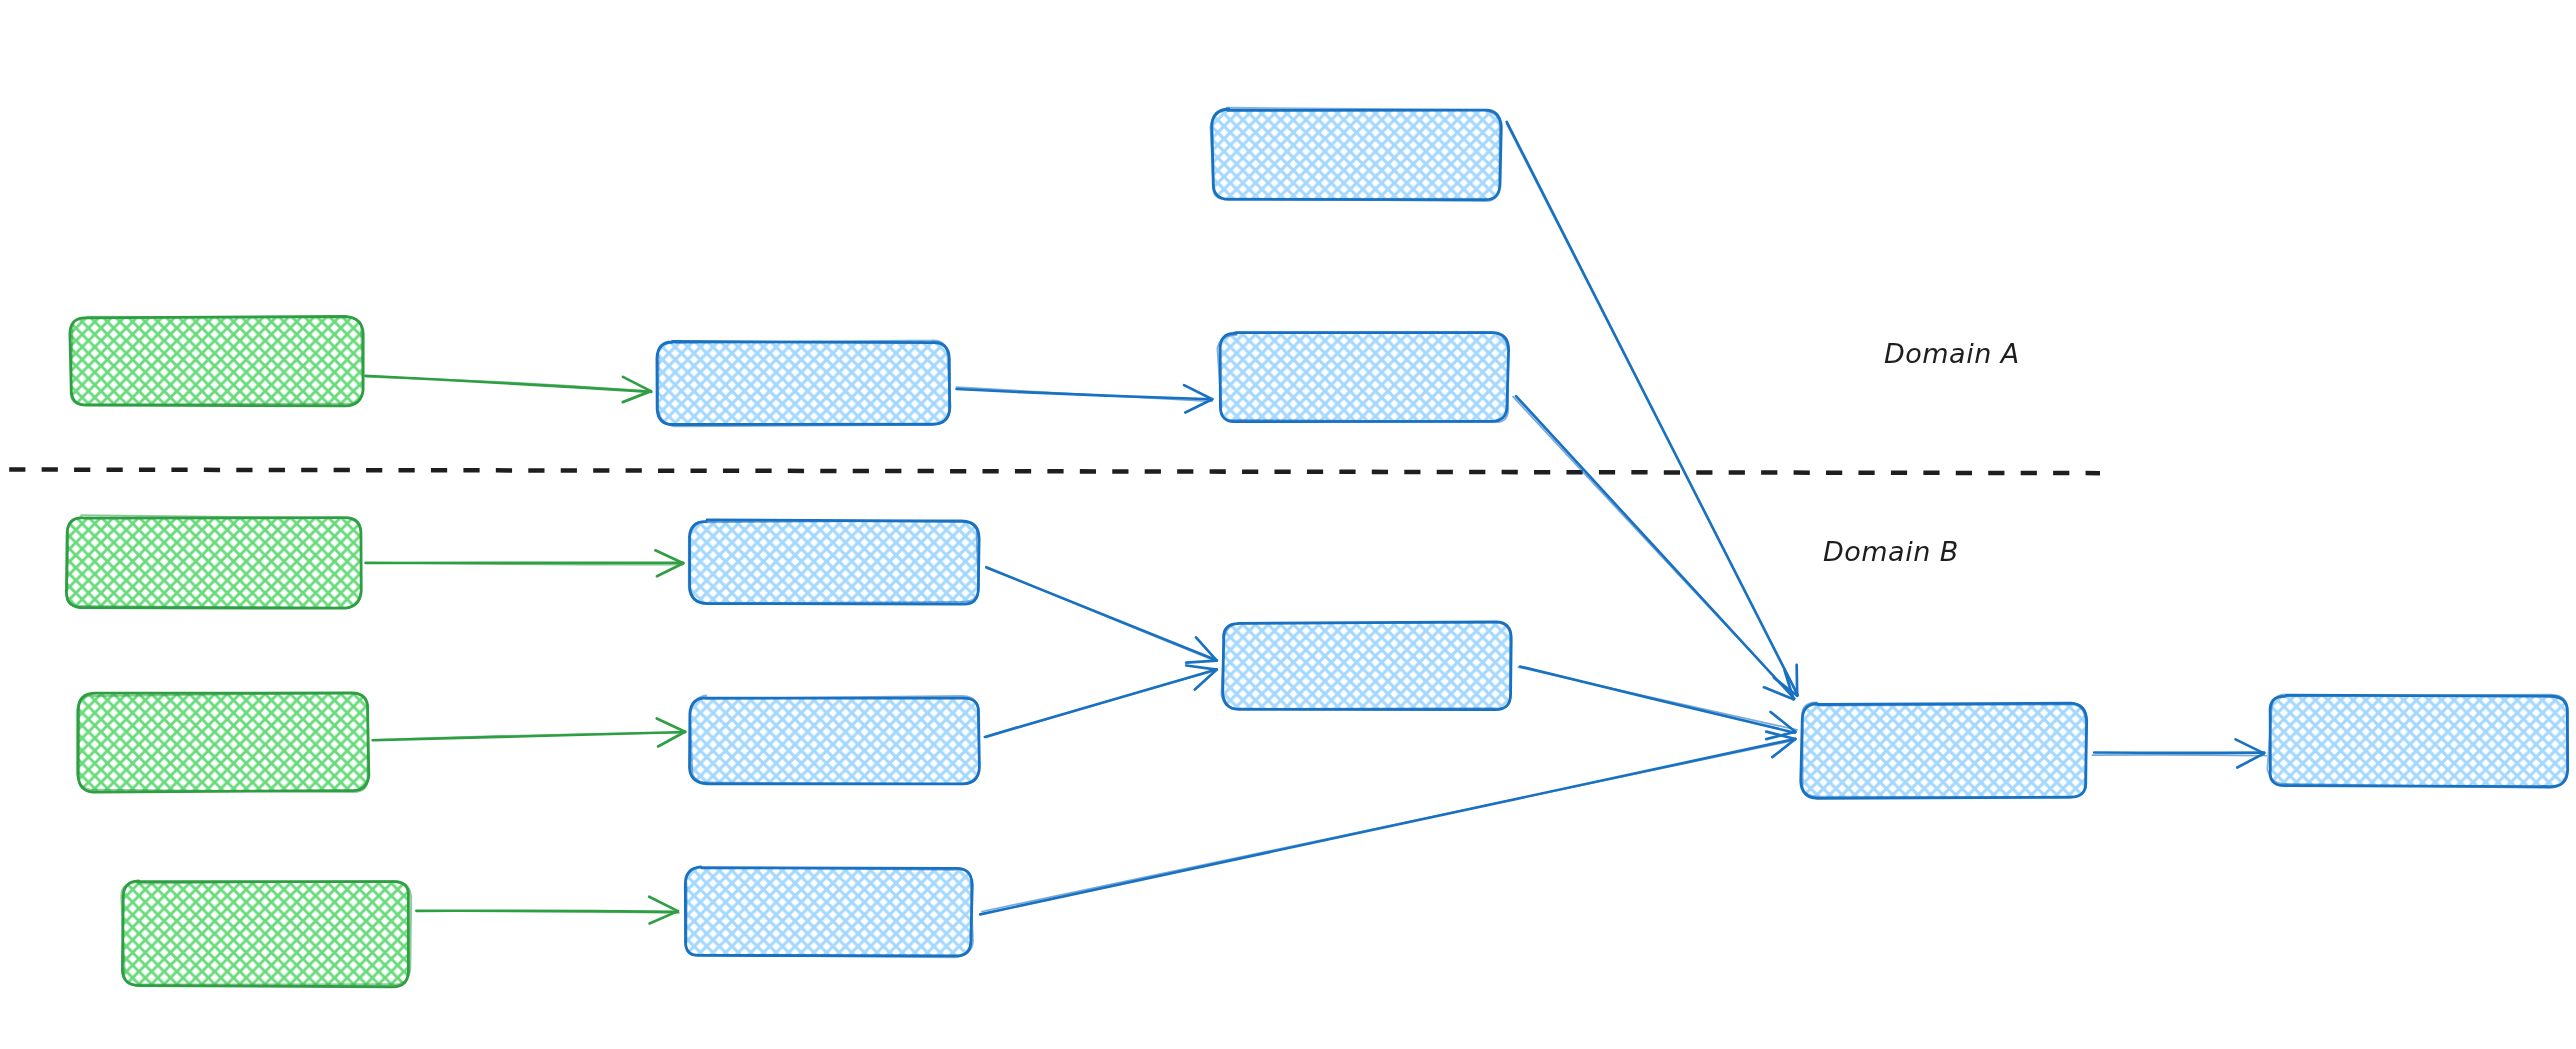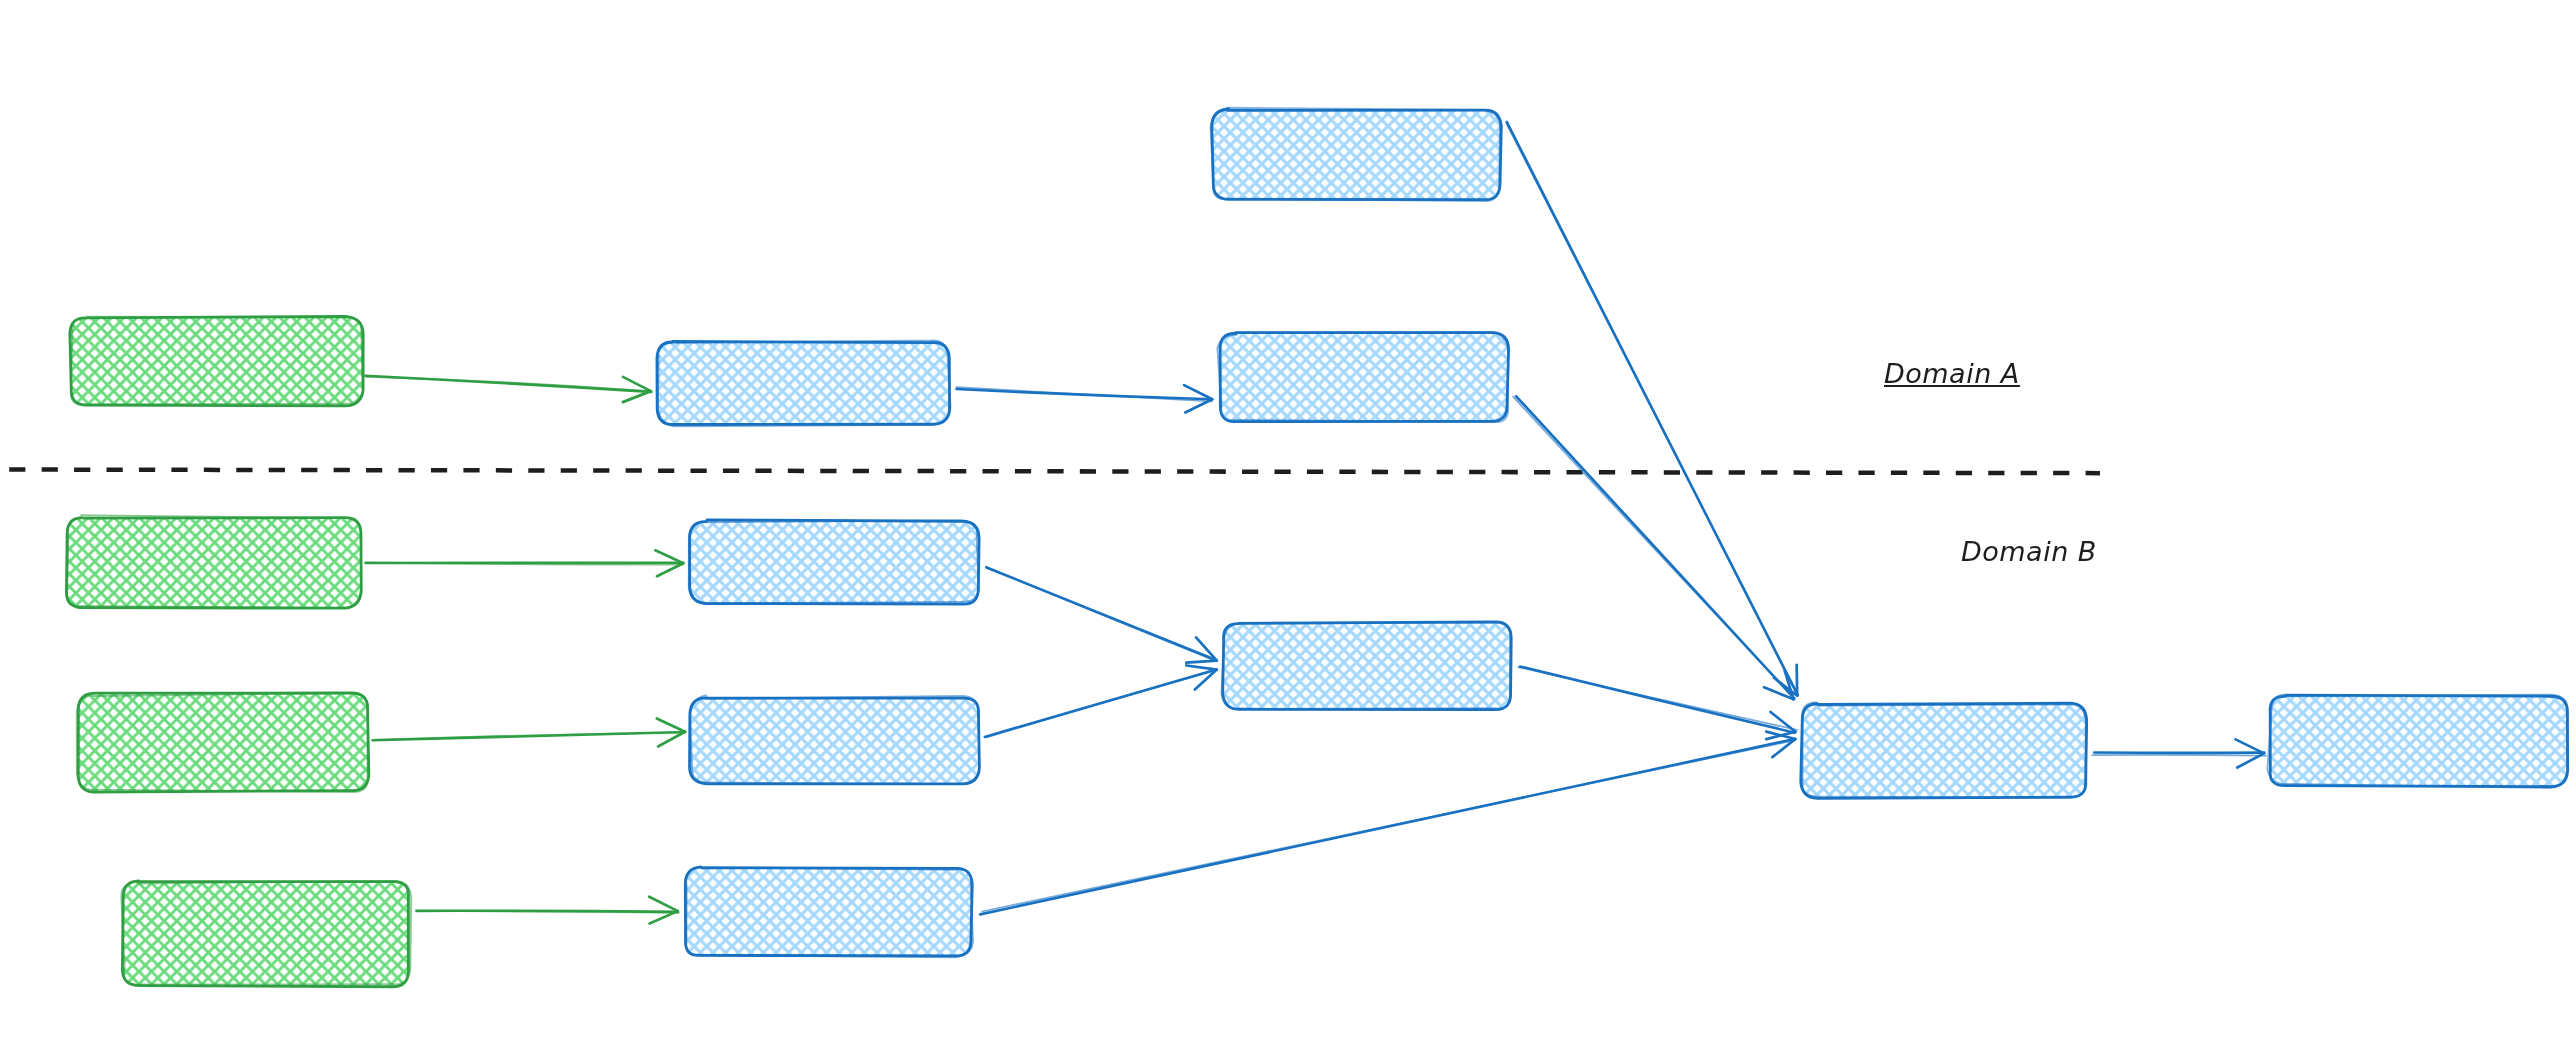--- a/index.html
+++ b/index.html
@@ -169,17 +169,17 @@
           <path d="M 2018.3446950929913 782.8683744450418 L 2295.0787206652008 781.6998183741699 Q 2313.234746551809 780.5065423497495 2314.2070154197545 800.823594858229 L 2314.78895664317 867.4575319303467 Q 2316.1435663239768 883.3560808185283 2295.109614134072 885.1542426121208 L 2019.1914268515034 883.976882172272 Q 1997.9633872992188 884.2268211372322 1999.9879844681304 867.6641624464952 L 1999.8894371048032 798.7287498484034 Q 1997.2107139590246 779.2041772368384 2015.4226559642807 779.3513147834461" fill="none" stroke="#1971c2" stroke-width="2.1" stroke-linecap="round" stroke-linejoin="round" opacity="0.55"></path>
         </g>
         <g>
           <path d="M 2535.7802259447894 772.1212972645282 L 2829.3101804733788 771.2183722019281 Q 2847.3024571359633 771.4420832396681 2848.608334780395 789.5061319352621 L 2848.585870600392 853.2177902221763 Q 2847.7742996635725 871.2557556152603 2829.4054962635996 871.5672415735047 L 2536.3715770250055 872.7831792838793 Q 2518.1154769901723 871.4315322877055 2518.273747301602 854.0433233265036 L 2518.4274274831764 790.7865774162051 Q 2517.7397796633372 771.9563049319928 2536.3341217046295 772.5614624029778" fill="url(#hatch-blue)" stroke="none"></path>
           <path d="M 2536.6609088905907 771.2177925111343 L 2830.320255727237 772.5750162370853 Q 2848.685363889572 772.597681833104 2848.617534948195 789.7710264448407 L 2848.932312513344 854.3351989991196 Q 2848.2996794945557 872.9370867023417 2830.0740914588673 872.781096292418 L 2535.1296328784106 871.861185354442 Q 2517.103520917987 872.0707311814515 2519.0269628296264 854.4483481175957 L 2518.8382800826516 790.3898388631129 Q 2517.5729783776555 772.0525194888713 2535.6369048837278 772.6299813040206" fill="none" stroke="#1971c2" stroke-width="3.1" stroke-linecap="round" stroke-linejoin="round" opacity="1"></path>
           <path d="M 2536.3551176083997 772.4212255491043 L 2830.770350457714 770.8511373525723 Q 2849.509643365773 771.4348455437621 2848.8189924255103 789.8359243403356 L 2848.677987481597 854.2796667111477 Q 2845.8935621262963 874.3718345187473 2828.802865601146 874.3326904318914 L 2535.825784302794 869.8714538575483 Q 2519.979123069895 870.7101106648846 2515.7668361187757 853.6000327119604 L 2520.31926679831 789.5319927224573 Q 2519.4678981799016 772.0417491924212 2534.6485408787844 770.6052411560925" fill="none" stroke="#1971c2" stroke-width="2.1" stroke-linecap="round" stroke-linejoin="round" opacity="0.55"></path>
         </g>
       </g>
   </svg>
 
-  <div class="domain-label" id="lbl-a" style="left: 1884px; top: 358px; text-decoration: underline;">Domain A</div>
-  <div class="domain-label" id="lbl-b" style="left: 1961px; top: 536px;">Domain B</div>
+  <div class="domain-label" id="lbl-a" style="left: 1884px; top: 338px;">Domain A</div>
+  <div class="domain-label" id="lbl-b" style="left: 1823px; top: 536px;">Domain B</div>
 
 </div>
 
 
 </body></html>

